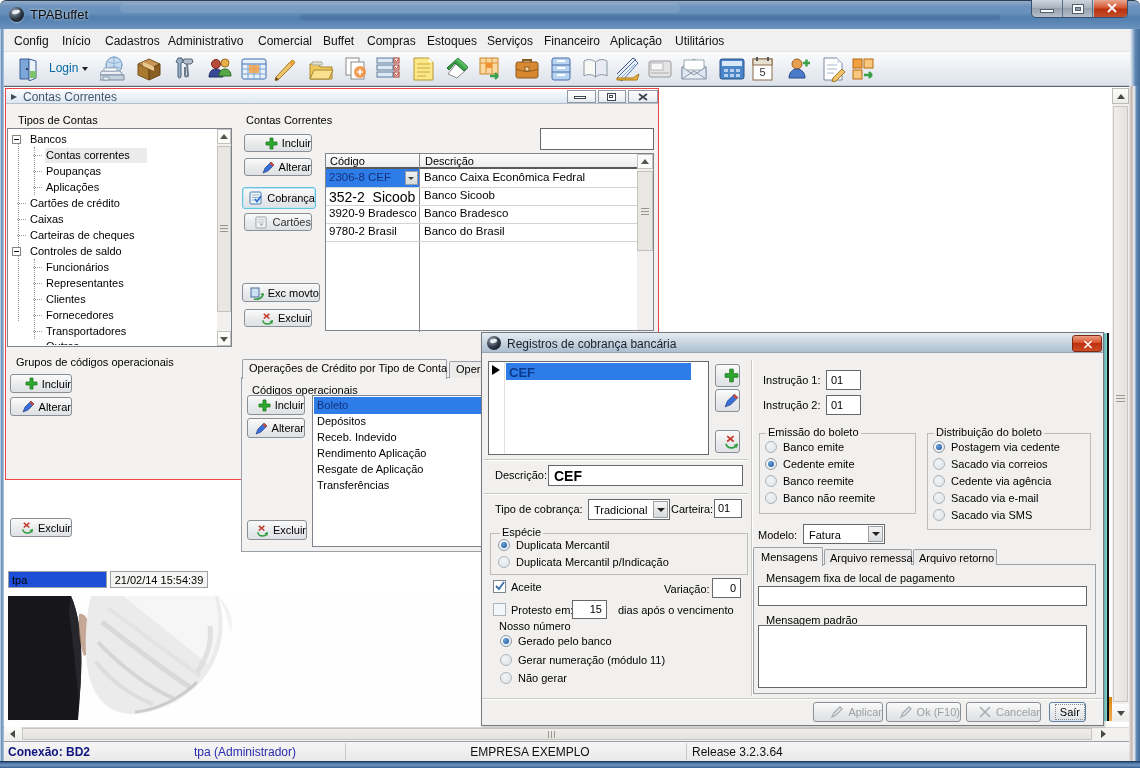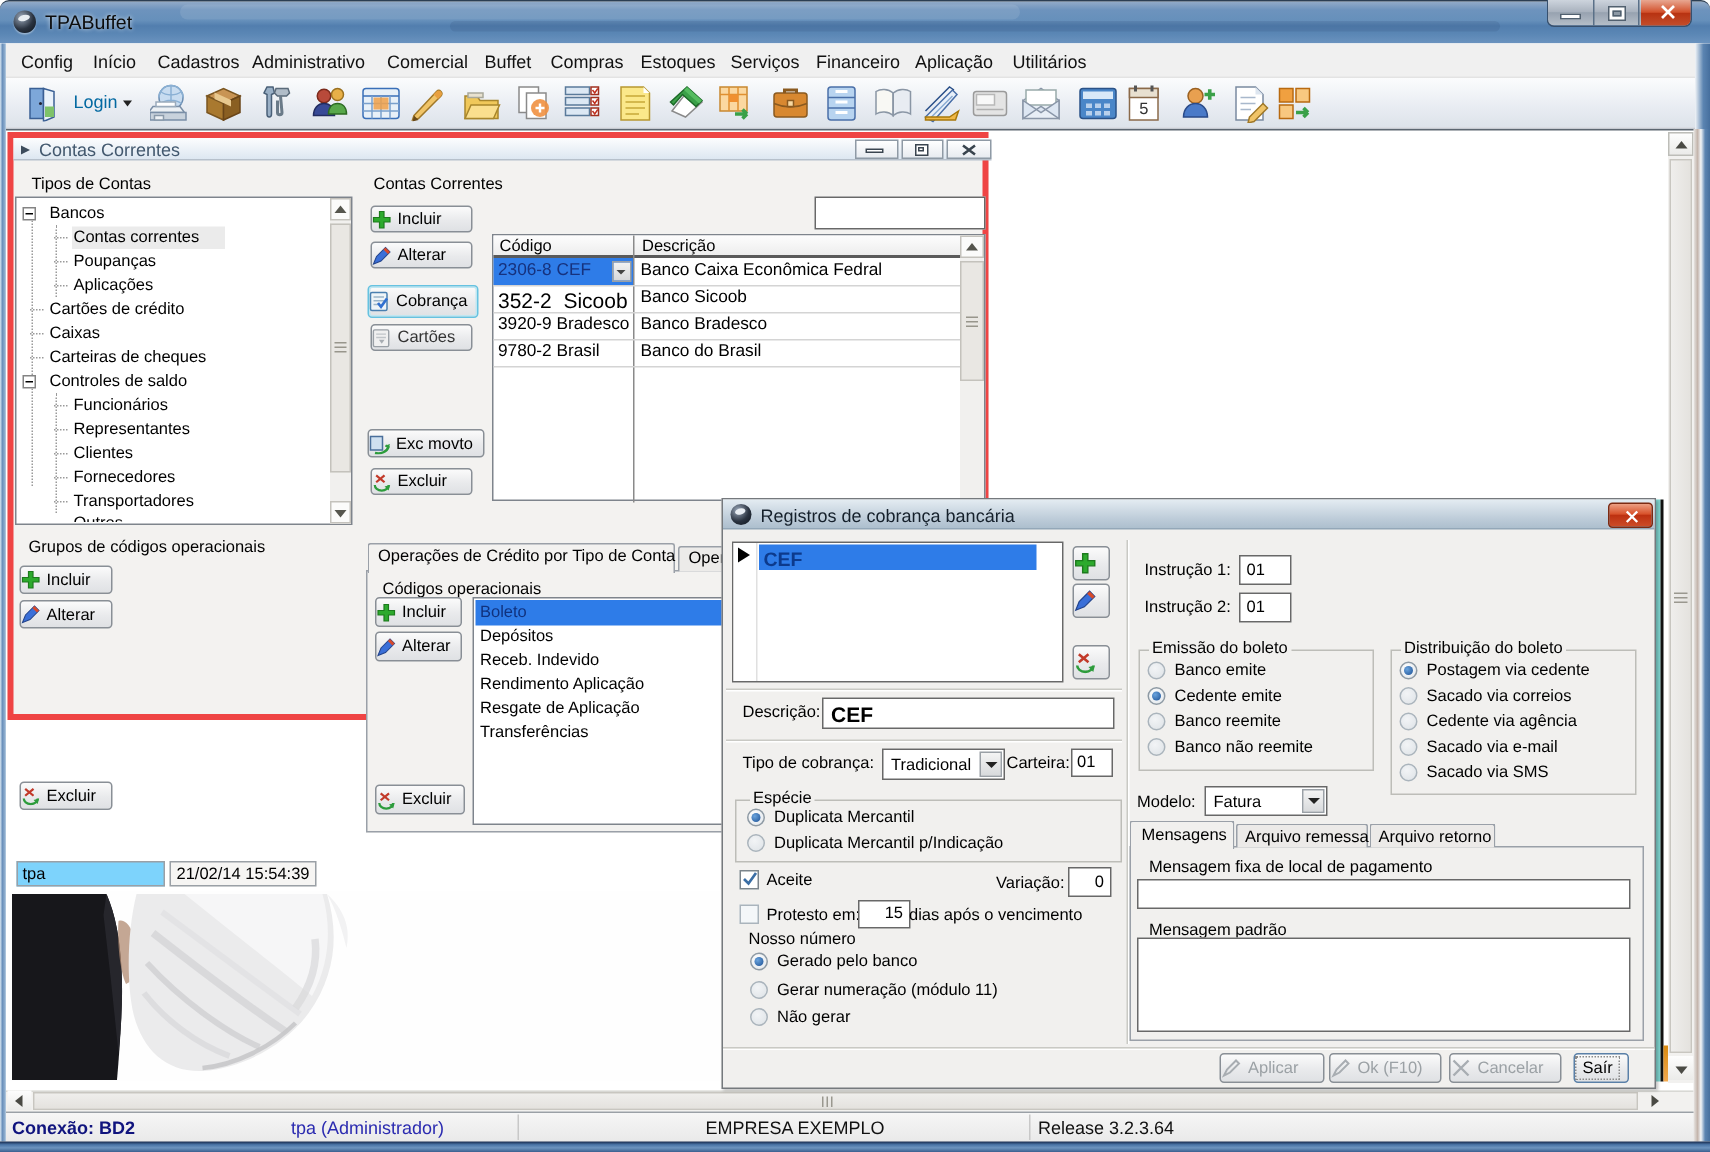--- a/index.html
+++ b/index.html
@@ -1,19 +1,19 @@
 <!DOCTYPE html>
 <html><head><meta charset="utf-8">
 <style>
 *{margin:0;padding:0;box-sizing:border-box}
 html,body{width:1140px;height:768px;overflow:hidden}
 body{position:relative;font-family:"Liberation Sans",sans-serif;font-size:12px;color:#000;background:#fff}
 .abs{position:absolute}
 .tb{position:absolute;background:#fff;border:1px solid #686868;font-size:11px}
-.btn{position:absolute;background:linear-gradient(180deg,#fbfbfb,#e9eaec 55%,#dfe1e4);border:1px solid #898f96;border-radius:3px;display:flex;align-items:center;justify-content:flex-start;gap:4px;font-size:11px;color:#000;white-space:nowrap}
+.btn{position:absolute;background:linear-gradient(180deg,#fbfbfb,#e9eaec 55%,#dfe1e4);border:1px solid #898f96;border-radius:3px;display:flex;align-items:center;justify-content:flex-end;gap:4px;font-size:11px;color:#000;white-space:nowrap}
 .grpbx{position:absolute;border:1px solid #bdbdb8;border-radius:0}
 .grplbl{position:absolute;background:#f1f0ee;padding:0 2px;font-size:11px}
 .radio{position:absolute;width:12px;height:12px;border-radius:50%;border:1px solid #8e9aa4;background:radial-gradient(circle at 40% 35%,#fff,#dfe5ea)}
 .radio.sel::after{content:"";position:absolute;left:2px;top:2px;width:6px;height:6px;border-radius:50%;background:radial-gradient(circle at 35% 35%,#6aa4de,#1b4f93)}
 .radio.dis{background:radial-gradient(circle at 40% 35%,#f2f4f6,#dde2e6);border-color:#aab4bc}
 .rlbl{position:absolute;font-size:11px;white-space:nowrap}
 .sep{position:absolute;background:#c9c9c4}
 .tree-item{position:absolute;white-space:nowrap;font-size:11px}
 </style></head>
 <body>
@@ -254,21 +254,21 @@
 <div class="abs" style="left:1112px;top:704px;width:17px;height:16px;background:linear-gradient(180deg,#fdfdfd,#ebebe9)"></div>
 <div class="abs" style="left:1117px;top:711px;width:0;height:0;border-left:4px solid transparent;border-right:4px solid transparent;border-top:5px solid #4a4a44"></div>
 
 <div class="abs" style="left:4px;top:727px;width:1125px;height:14px;background:#f2f1ef;border-top:1px solid #d8d8d4"></div>
 <div class="abs" style="left:5px;top:727px;width:16px;height:13px;background:linear-gradient(180deg,#fdfdfd,#ebebe9)"></div>
 <div class="abs" style="left:10px;top:730px;width:0;height:0;border-top:4px solid transparent;border-bottom:4px solid transparent;border-right:5px solid #4a4a44"></div>
 <div class="abs" style="left:22px;top:728px;width:1070px;height:12px;background:linear-gradient(180deg,#efeeec,#e4e2de);border:1px solid #c8c6c0"></div>
 <div class="abs" style="left:548px;top:731px;width:1px;height:7px;background:#9a988f;box-shadow:3px 0 0 #9a988f,6px 0 0 #9a988f"></div>
 <div class="abs" style="left:1101px;top:730px;width:0;height:0;border-top:4px solid transparent;border-bottom:4px solid transparent;border-left:5px solid #4a4a44"></div>
 
-<div class="abs" id="childwin" style="left:5px;top:88px;width:654px;height:392px;background:#f3f2f0;border:4px solid #ef4444">
+<div class="abs" id="childwin" style="left:5px;top:88px;width:654px;height:392px;background:#f3f2f0;border:1px solid #ef4444">
 
   <div class="abs" style="left:0;top:0;width:652px;height:15px;background:linear-gradient(180deg,#fcfdfe,#dde7f1);border-bottom:1px solid #b6c0cb"></div>
   <div class="abs" style="left:5px;top:5px;width:0;height:0;border-top:3px solid transparent;border-bottom:3px solid transparent;border-left:6px solid #3d4c5c"></div>
   <div class="abs" style="left:17px;top:1px;font-size:12px;color:#42586e">Contas Correntes</div>
   <div class="abs" style="left:561px;top:1px;width:29px;height:13px;background:linear-gradient(180deg,#fff,#e7ebf0);border:1px solid #8f9aa5"></div>
   <div class="abs" style="left:592px;top:1px;width:28px;height:13px;background:linear-gradient(180deg,#fff,#e7ebf0);border:1px solid #8f9aa5"></div>
   <div class="abs" style="left:622px;top:1px;width:30px;height:13px;background:linear-gradient(180deg,#fff,#e7ebf0);border:1px solid #8f9aa5"></div>
   <div class="abs" style="left:568px;top:7px;width:12px;height:3px;background:#fff;border:1px solid #3a4550"></div>
   <div class="abs" style="left:601px;top:4px;width:9px;height:8px;border:1px solid #3a4550;background:#fff"></div>
   <div class="abs" style="left:603px;top:6px;width:4px;height:3px;border:1px solid #3a4550"></div>
@@ -419,21 +419,21 @@
   <div class="abs" style="left:306px;top:306px;width:342px;height:152px;background:#fff;border:1px solid #7e848c">
     <div class="abs" style="left:1px;top:1px;width:339px;height:17px;background:#2e7ce8"></div>
     <div class="abs" style="left:4px;top:3px;font-size:11px;color:#10327e">Boleto</div>
     <div class="abs" style="left:4px;top:19px;font-size:11px">Depósitos</div>
     <div class="abs" style="left:4px;top:35px;font-size:11px">Receb. Indevido</div>
     <div class="abs" style="left:4px;top:51px;font-size:11px">Rendimento Aplicação</div>
     <div class="abs" style="left:4px;top:67px;font-size:11px">Resgate de Aplicação</div>
     <div class="abs" style="left:4px;top:83px;font-size:11px">Transferências</div>
   </div>
 
-  <div class="abs" style="left:2px;top:482px;width:99px;height:17px;background:#7dd3fc;border:1px solid #9aa0a6;font-size:11px;padding:2px 3px">tpa</div>
+  <div class="abs" style="left:2px;top:482px;width:99px;height:17px;background:#1d4ed8;border:1px solid #9aa0a6;font-size:11px;padding:2px 3px">tpa</div>
   <div class="abs" style="left:104px;top:482px;width:98px;height:17px;background:#f6f5f3;border:1px solid #9aa0a6;font-size:11px;text-align:center;padding-top:2px;white-space:nowrap">21/02/14 15:54:39</div>
 </div>
 
 <div class="abs" id="dialog" style="left:481px;top:332px;width:623px;height:394px;background:#f1f0ee;border:1px solid #75797d;box-shadow:1px 1px 2px rgba(0,0,0,.25)">
 
   <div class="abs" style="left:0;top:0;width:621px;height:20px;background:linear-gradient(180deg,#e4ecf2,#bccbd8 70%,#adbfce);border-bottom:1px solid #93a7b8"></div>
   <div class="abs" style="left:5px;top:3px;width:14px;height:14px;border-radius:50%;background:radial-gradient(circle at 35% 30%,#8a97a8 8%,#2a3340 55%,#0c1118)"></div>
   <div class="abs" style="left:8px;top:6px;width:7px;height:4px;border-radius:50%;background:#e8edf2;transform:rotate(-14deg)"></div>
   <div class="abs" style="left:25px;top:4px;font-size:12px;color:#15202b">Registros de cobrança bancária</div>
   <div class="abs" style="left:590px;top:2px;width:30px;height:17px;border-radius:3px;border:1px solid #7c2a12;background:linear-gradient(180deg,#ec9f83,#d8512a 45%,#bd3010 50%,#cc4c28);color:#fff">&nbsp;<svg style="position:absolute;left:10px;top:4px" width="10" height="9" viewBox="0 0 10 9">
@@ -496,21 +496,21 @@
   <div class="rlbl" style="left:29px;top:248px">Aceite</div>
   <div class="rlbl" style="left:182px;top:250px">Variação:</div>
   <div class="tb" style="left:230px;top:245px;width:29px;height:20px">
       <span style="position:absolute;right:4px;top:3px">0</span>
     </div>
   <div class="abs" style="left:11px;top:270px;width:13px;height:13px;background:#f4f7f9;border:1px solid #aab4bc"></div>
   <div class="rlbl" style="left:29px;top:271px">Protesto em:</div>
   <div class="tb" style="left:90px;top:267px;width:35px;height:19px">
       <span style="position:absolute;right:4px;top:2px">15</span>
     </div>
-  <div class="rlbl" style="left:124px;top:271px">dias após o vencimento</div>
+  <div class="rlbl" style="left:136px;top:271px">dias após o vencimento</div>
 
   <div class="rlbl" style="left:17px;top:287px">Nosso número</div>
   <span class="radio sel" style="left:18px;top:302px"></span>
   <div class="rlbl" style="left:36px;top:302px">Gerado pelo banco</div>
   <span class="radio dis" style="left:18px;top:321px"></span>
   <div class="rlbl" style="left:36px;top:321px">Gerar numeração (módulo 11)</div>
   <span class="radio dis" style="left:18px;top:339px"></span>
   <div class="rlbl" style="left:36px;top:339px">Não gerar</div>
 
   <div class="sep" style="left:269px;top:27px;width:1px;height:336px;box-shadow:1px 0 0 #fff"></div>

